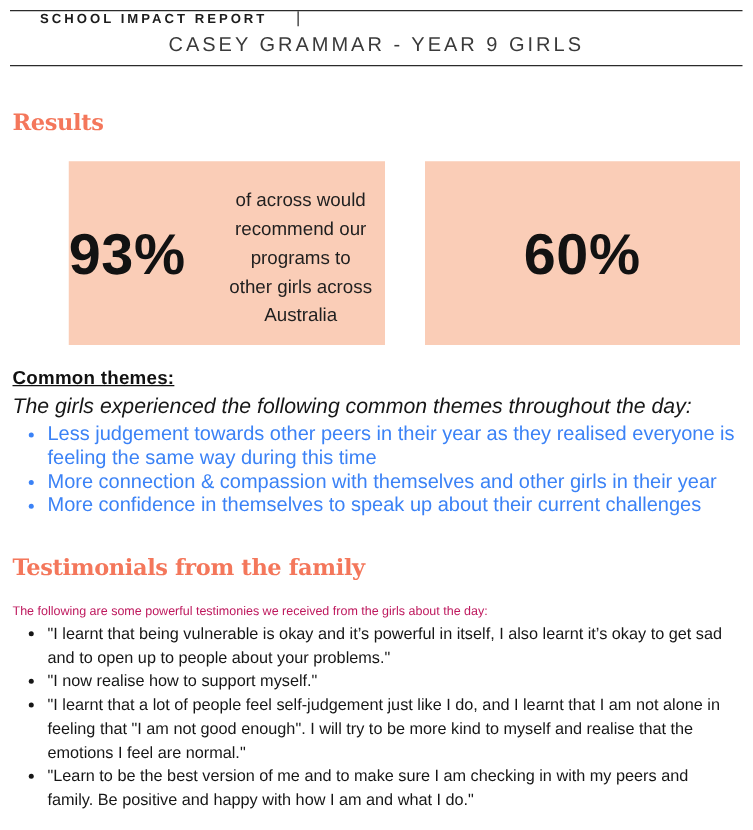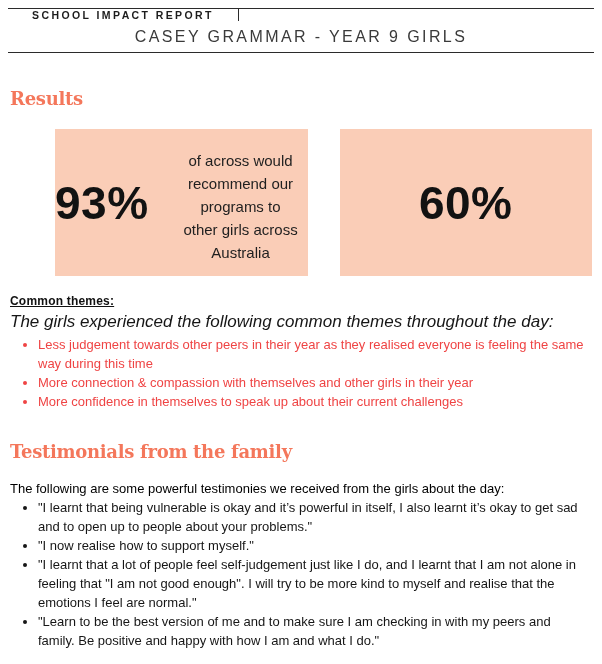--- a/index.html
+++ b/index.html
@@ -43,31 +43,31 @@
   .stat-value{
     font-size:46px;font-weight:700;color:#121212;line-height:1;letter-spacing:0.5px;
   }
   .stat-desc{
     font-size:15px;line-height:23px;color:#1f1f1f;
     margin-top:7px;padding:0 8px;
   }
   
   .themes{margin-top:18px;}
   .themes-heading{
-    font-size:12px;font-weight:bold;text-decoration:underline;
+    font-size:15px;font-weight:bold;text-decoration:underline;
     letter-spacing:0.2px;color:#111;
   }
   .themes-intro{font-size:17px;font-style:italic;margin-top:4px;color:#161616;}
   ul.bullet-list{margin:3px 0 0 0;padding-left:28px;}
   ul.bullet-list li{
-    font-size:13px;line-height:19px;color:#ef4444;padding-right:4px;
+    font-size:16px;line-height:19px;color:#3b82f6;padding-right:4px;
   }
   
   .testimonials-heading{margin-top:25px;}
-  .testimonials-intro{font-size:13px;margin-top:13px;color:#000000;}
+  .testimonials-intro{font-size:10px;margin-top:13px;color:#be185d;}
   ul.quotes-list{margin:2px 0 0 0;padding-left:28px;}
   ul.quotes-list li{
     font-size:13px;line-height:19px;color:#161616;padding-right:4px;
   }
 </style>
 </head>
 <body>
 
 <div class="header">
   <div class="header-cell header-left">SCHOOL IMPACT REPORT</div>

